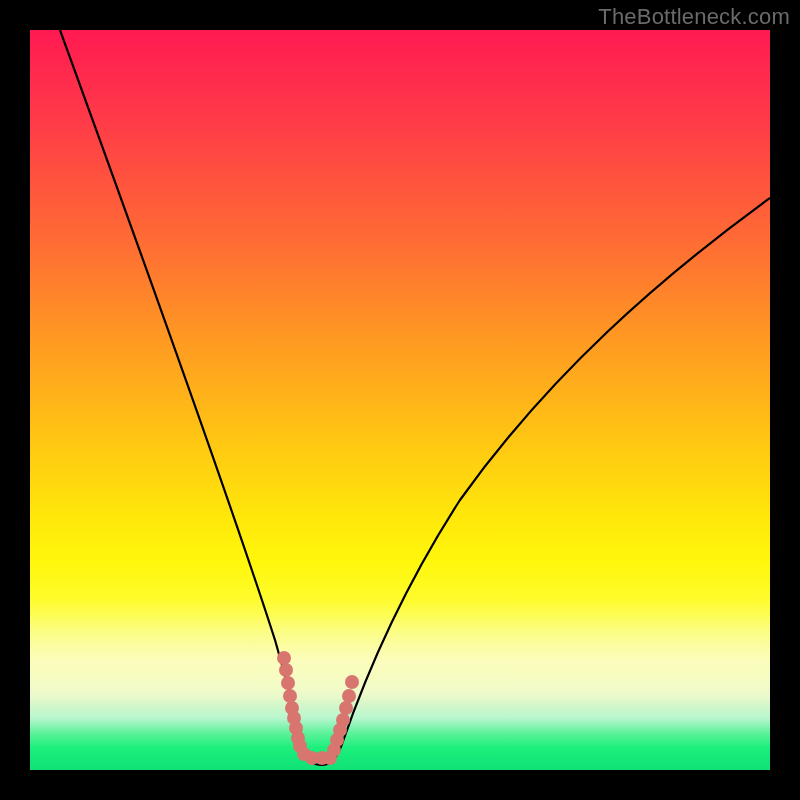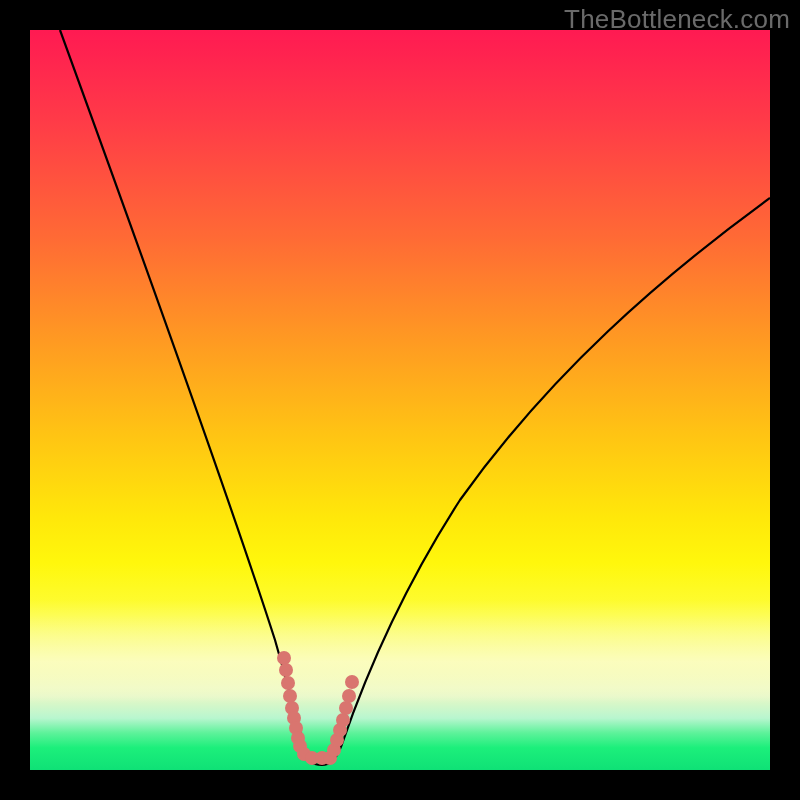--- a/index.html
+++ b/index.html
@@ -61,21 +61,21 @@
       rgba(255,255,235,0.55) 60%,
       rgba(255,255,235,0.35) 85%,
       rgba(255,255,240,0.0) 100%
     );
   }
   .watermark {
     position: absolute;
     top: 4px;
     right: 10px;
     color: #6a6a6a;
-    font-size: 26px;
+    font-size: 22px;
     font-weight: 500;
     letter-spacing: 0.2px;
     user-select: none;
   }
   svg.curve {
     position: absolute;
     left: 0; top: 0;
     width: 100%; height: 100%;
     overflow: visible;
   }

